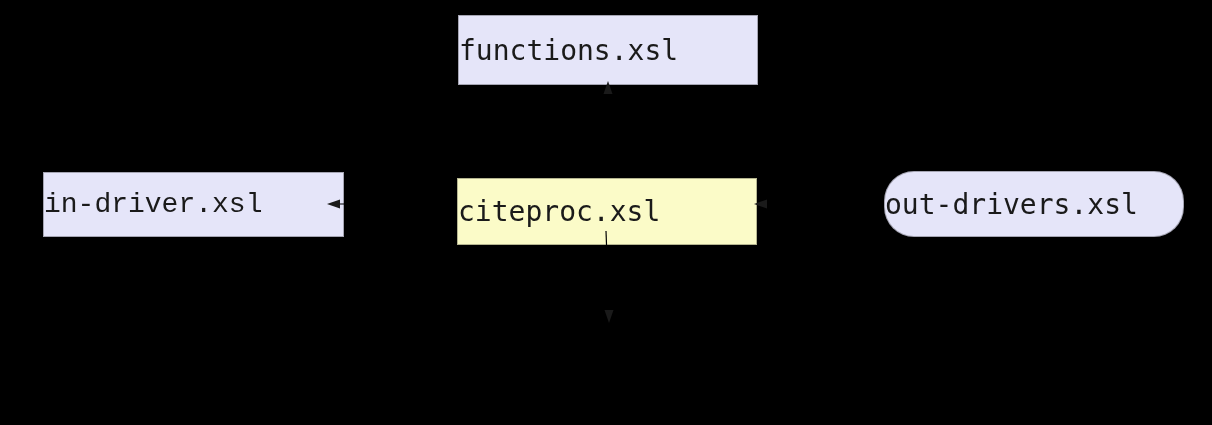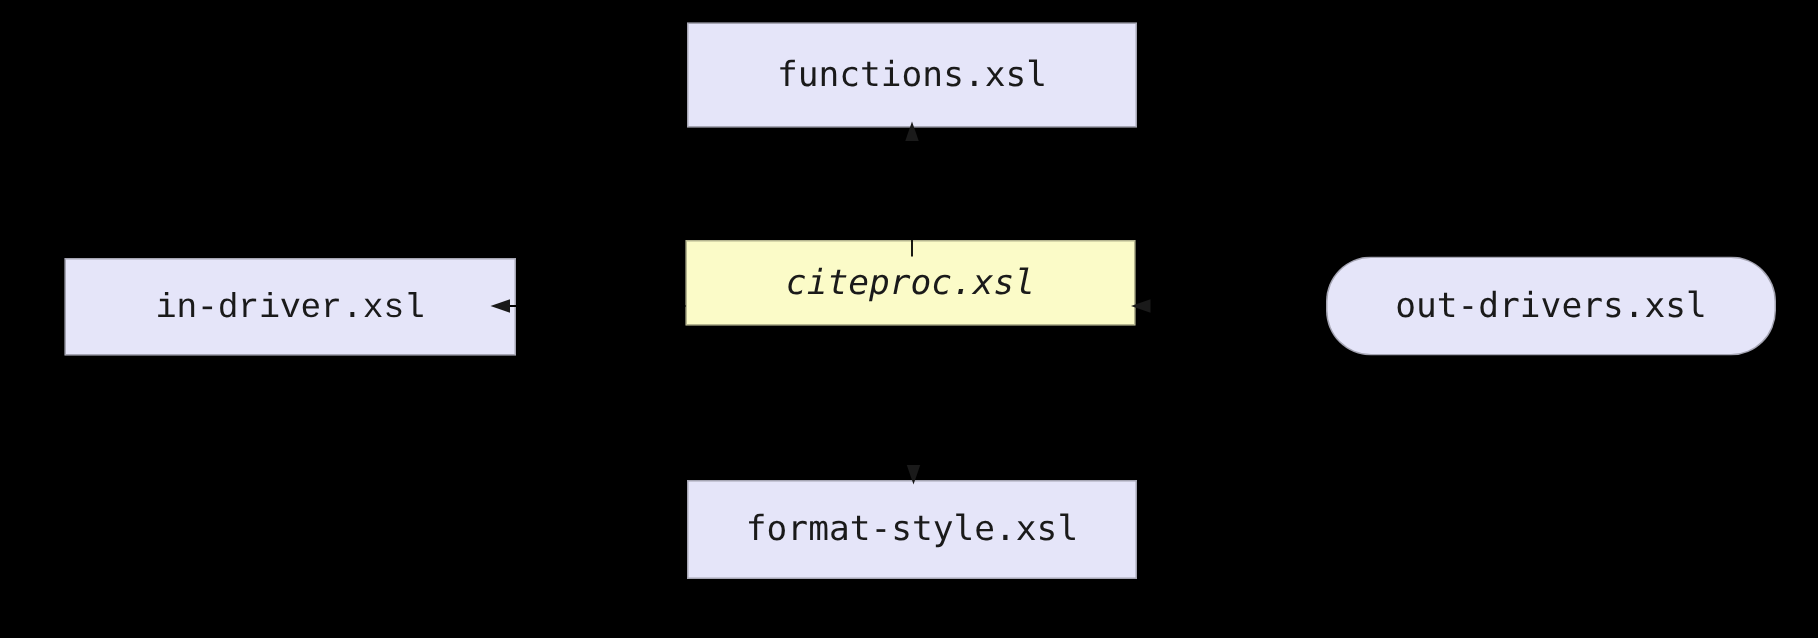--- a/index.html
+++ b/index.html
@@ -11,35 +11,34 @@
     position: relative;
     width: 1212px;
     height: 425px;
     background: #000000;
     overflow: hidden;
   }
   .node {
     position: absolute;
     display: flex;
     align-items: center;
-    justify-content: center;
     box-sizing: border-box;
     font-family: "DejaVu Sans Mono", "Liberation Mono", monospace;
-    font-size: 23px;
+    font-size: 28px;
     letter-spacing: 0px;
     color: #1a1a1a;
     border: 1px solid rgba(0,0,0,0.28);
     white-space: nowrap;
   }
   .node-lavender { background: #e5e5f9; }
   .node-yellow   { background: #fbfbc8; }
 
   #node-functions    { left: 458px; top: 15px;  width: 300px; height: 70px; }
   #node-in-driver    { left: 43px;  top: 172px; width: 301px; height: 65px; font-family: Liberation Mono, monospace; }
-  #node-citeproc     { left: 457px; top: 160px; width: 300px; height: 57px; font-style: italic; }
+  #node-citeproc     { left: 457px; top: 178px; width: 300px; height: 67px; }
   #node-out-drivers  { left: 884px; top: 171px; width: 300px; height: 66px; border-radius: 30px; }
   #node-format-style { left: 458px; top: 320px; width: 300px; height: 66px; }
 
   .edges-overlay {
     position: absolute;
     left: 0; top: 0;
     width: 1212px;
     height: 425px;
     pointer-events: none;
     z-index: 5;
@@ -61,23 +60,20 @@
   </div>
 
   <div class="node node-yellow" id="node-citeproc">
     <span>citeproc.xsl</span>
   </div>
 
   <div class="node node-lavender" id="node-out-drivers">
     <span>out-drivers.xsl</span>
   </div>
 
-  <div class="node node-lavender" id="node-format-style">
-    <span>format-style.xsl</span>
-  </div>
 
   <svg class="edges-overlay" viewBox="0 0 1212 425" xmlns="http://www.w3.org/2000/svg">
 
     <g>
       <line class="edge-line" x1="608" y1="171" x2="608" y2="92"></line>
       <polygon class="edge-arrow" points="608,81 603.5,94 612.5,94"></polygon>
     </g>
 
     <g>
       <line class="edge-line" x1="457" y1="204" x2="339" y2="204"></line>

